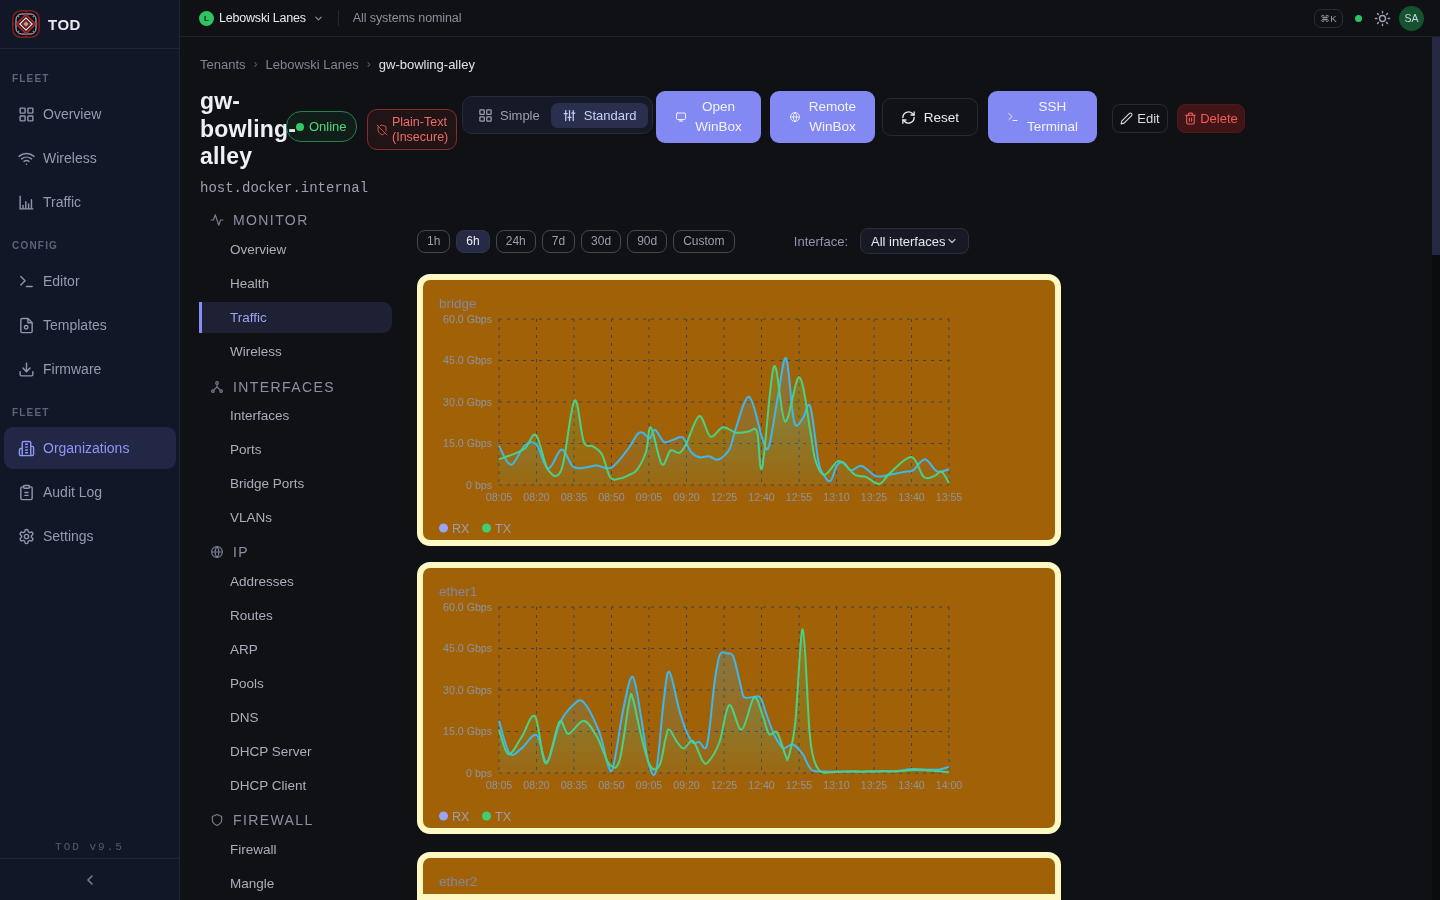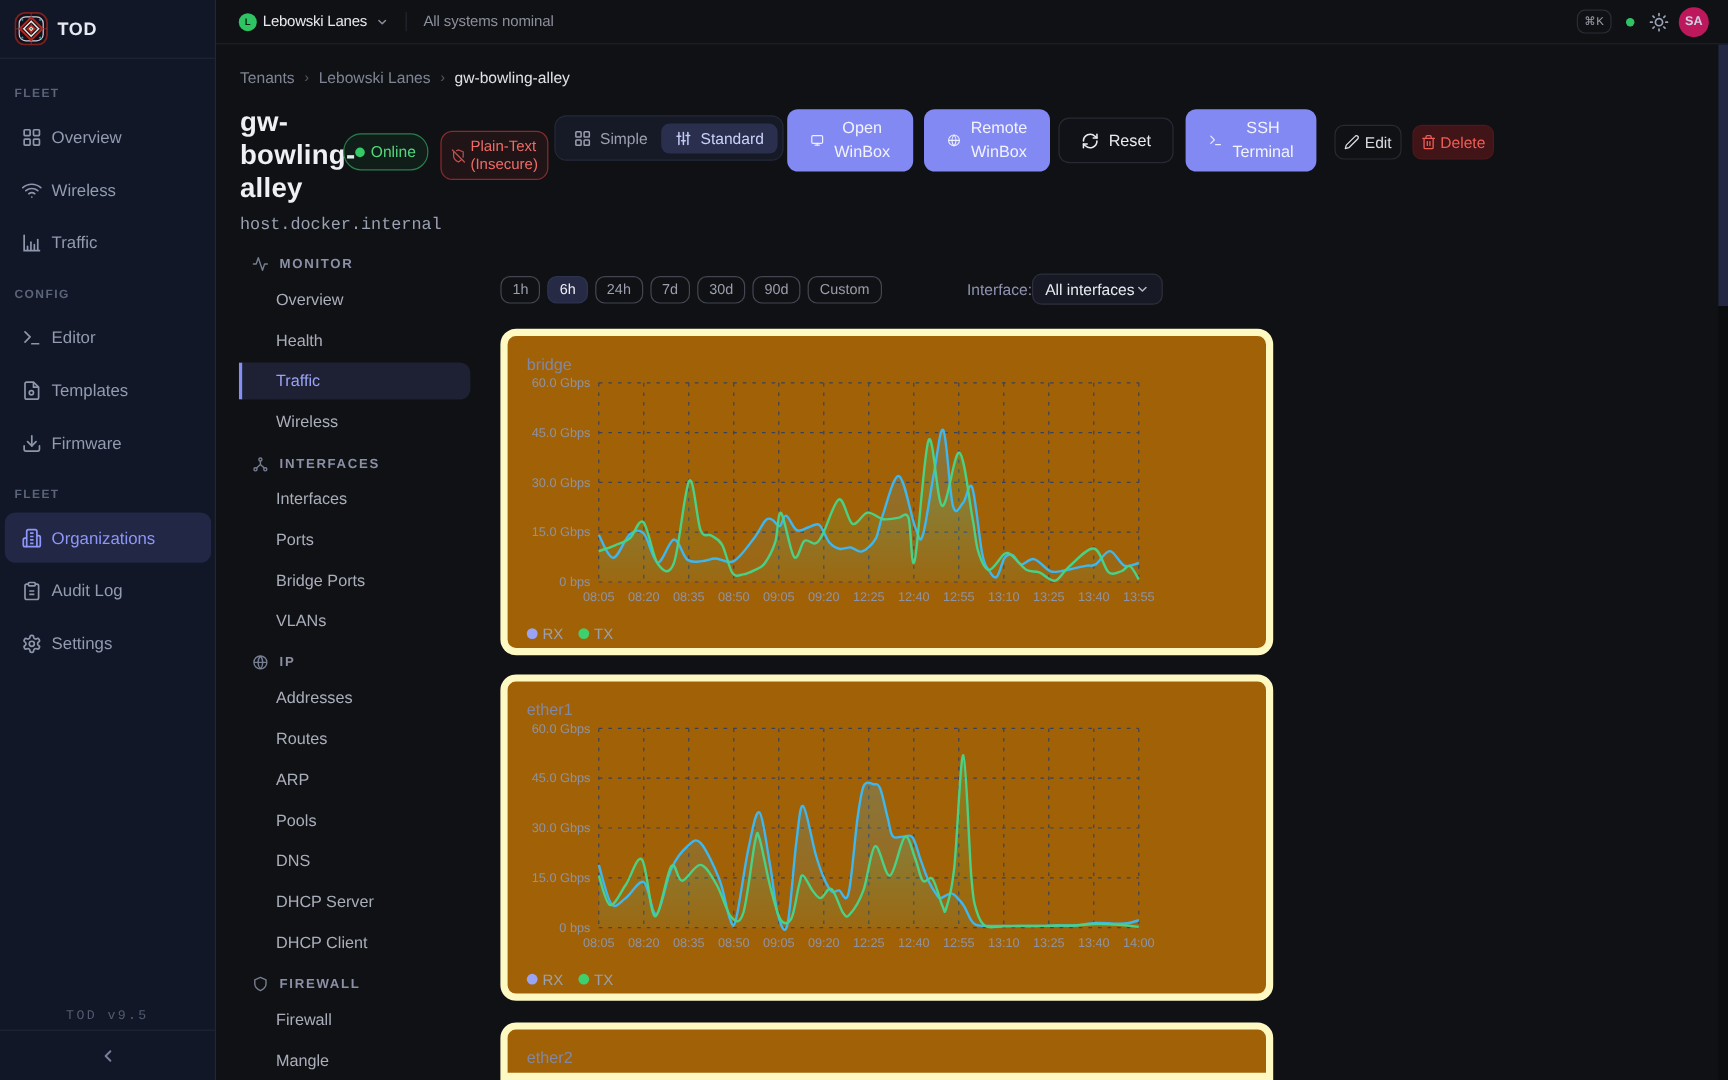--- a/index.html
+++ b/index.html
@@ -19,21 +19,21 @@
 .main{flex:1;background:#101114;position:relative}
 .topbar{position:absolute;left:0;top:0;width:1260px;height:37px;border-bottom:1px solid #1f2128;display:flex;align-items:center;padding:0 16px 0 19px;background:#101114}
 .tenant-dot{width:15px;height:15px;border-radius:50%;background:#2fc364;color:#06240f;font-size:8px;font-weight:700;display:flex;align-items:center;justify-content:center}
 .tb-name{font-size:12.5px;font-weight:400;color:#e8eaef;margin-left:5px;letter-spacing:-.2px}
 .tb-chev{margin-left:7px;color:#8a90a0}
 .tb-sep{width:1px;height:16px;background:#23262f;margin:0 14px}
 .tb-status{font-size:12.5px;color:#8b909d;letter-spacing:-.1px}
 .tb-right{margin-left:auto;display:flex;align-items:center;gap:8px}
 .kbd{border:1px solid #2a2d37;border-radius:7px;font-size:9.5px;color:#9ba0ac;padding:3px 5px;letter-spacing:.5px}
 .gdot{width:7px;height:7px;border-radius:50%;background:#2fc364;margin:0 4px}
-.avatar{width:25px;height:25px;border-radius:50%;background:#be185d;color:#cdd3e4;font-size:10.5px;font-weight:700;display:flex;align-items:center;justify-content:center}
+.avatar{width:25px;height:25px;border-radius:50%;background:#14532d;color:#cdd3e4;font-size:10.5px;font-weight:400;display:flex;align-items:center;justify-content:center}
 
 .abs{position:absolute}
 .breadcrumbs{left:20px;top:57px;display:flex;align-items:center;gap:8px;font-size:13px;color:#7e8494}
 .breadcrumbs .cur{color:#dfe2e9}
 .bc-sep{color:#555b69;font-size:12px;position:relative;top:-1px}
 .dev-title{left:20px;top:88px;width:90px;font-size:23px;font-weight:600;line-height:27.5px;color:#eef0f5;letter-spacing:.2px}
 .dev-host{left:20px;top:180px;font-family:"Liberation Mono",monospace;font-size:14px;color:#9aa1b2;white-space:nowrap}
 .badge-online{left:106px;top:111px;height:31px;display:flex;align-items:center;gap:5px;border:1px solid #2a7e4c;background:rgba(34,197,94,.07);color:#53d77c;font-size:13px;border-radius:15px;padding:0 9px}
 .badge-online .d{width:8px;height:8px;border-radius:50%;background:#35ca66}
 .badge-insecure{left:187px;top:109px;height:41px;display:flex;align-items:center;gap:4px;border:1px solid #8a2b2b;background:rgba(239,68,68,.08);color:#ef6b66;font-size:12.5px;line-height:15px;border-radius:10px;padding:0 8px;}
@@ -43,31 +43,31 @@
 .btn{display:flex;align-items:center;justify-content:center;gap:8px;border-radius:9px;font-size:13.5px}
 .btn-purple{background:#8289f2;color:#f2f3ff;line-height:20px;text-align:center}
 .btn-open{left:476px;top:91px;width:105px;height:52px}
 .btn-remote{left:590px;top:91px;width:105px;height:52px}
 .btn-reset{left:702px;top:98px;width:96px;height:38px;background:#111218;border:1px solid #272a33;color:#e8eaef}
 .btn-ssh{left:808px;top:91px;width:109px;height:52px}
 .btn-edit{left:932px;top:104px;width:56px;height:29px;border-radius:8px;font-size:13px;background:transparent;border:1px solid #272a33;color:#d9dce3;gap:4px}
 .btn-del{left:997px;top:104px;width:68px;height:29px;border-radius:8px;font-size:13px;background:#411418;border:1px solid #4e181c;color:#ef5d55;gap:3px}
 
 .subnav{left:19px;top:0;width:193px;height:900px}
-.sn-head{position:absolute;left:0;width:100%;display:flex;align-items:center;gap:9px;font-size:11px;font-weight:700;letter-spacing:1.4px;color:#8b90a6;height:18px;padding-left:11px}
+.sn-head{position:absolute;left:0;width:100%;display:flex;align-items:center;gap:9px;font-size:14px;font-weight:400;letter-spacing:1.4px;color:#8b90a6;height:18px;padding-left:11px}
 .sn-head svg{stroke:#767e92}
 .sn-item{position:absolute;left:0;width:100%;display:flex;align-items:center;height:31px;padding-left:31px;font-size:13.5px;color:#a9aebb;border-radius:6px}
 .sn-item.sel{background:#1e2133;border-left:3px solid #868ef5;padding-left:28px;border-radius:0 9px 9px 0;color:#9aa3f6}
 
 .charts{left:237px;top:0;width:552px}
 .controls{position:absolute;left:0;top:228px;width:552px;height:26px;display:flex;align-items:center}
 .tbtn{border:1px solid #424651;border-radius:8px;color:#999fac;font-size:12px;height:23px;display:flex;align-items:center;padding:0 9px;margin-right:6px;background:transparent}
 .tbtn.on{background:#262a45;color:#eef0f5;border-color:#2e3350}
 .ctl-right{margin-left:auto;display:flex;align-items:center}
-.iface-label{font-size:13px;color:#8f93b0;}
+.iface-label{font-size:13px;color:#8f93b0;margin-right:12px}
 .select{display:flex;align-items:center;justify-content:space-between;width:109px;background:#171a24;border:1px solid #2d303c;border-radius:8px;height:26px;padding:0 10px;font-size:13px;color:#e8eaef}
 .card{position:absolute;left:0;width:644px;height:272px;background:#a16207;border:6px solid #fef9c3;border-radius:13px;overflow:hidden}
 .card1{top:274px}.card2{top:562px}.card3{top:852px;height:48px;border-radius:13px 13px 0 0}
 .card svg{display:block}
 .ctitle{fill:#8287a3;font-size:13.5px}
 .grid line{stroke:#39425c;stroke-width:1;stroke-dasharray:3 5}
 .yl{fill:#8d93a4;font-size:10.6px;text-anchor:end}
 .xl{fill:#8d93a4;font-size:10.6px;text-anchor:middle}
 .leg{fill:#9aa0ae;font-size:12.5px}
 .scrolltrack{position:absolute;right:0;top:37px;width:8px;height:863px;background:#0b0c0e}.scrollthumb{position:absolute;right:0;top:37px;width:8px;height:218px;background:#242842}

